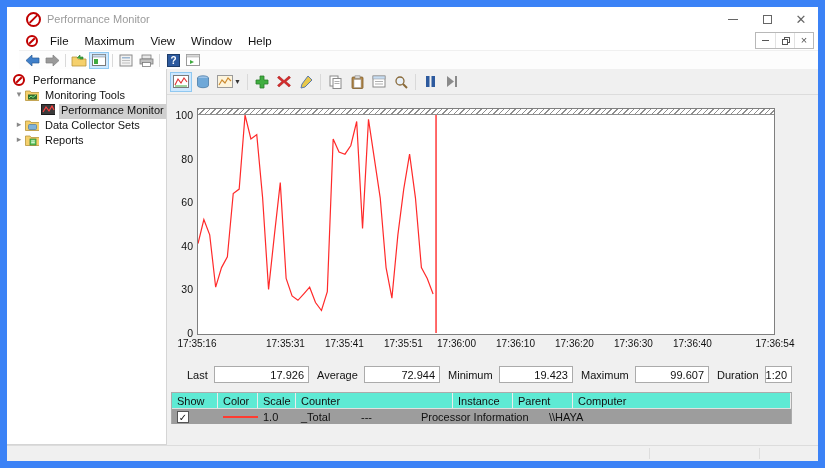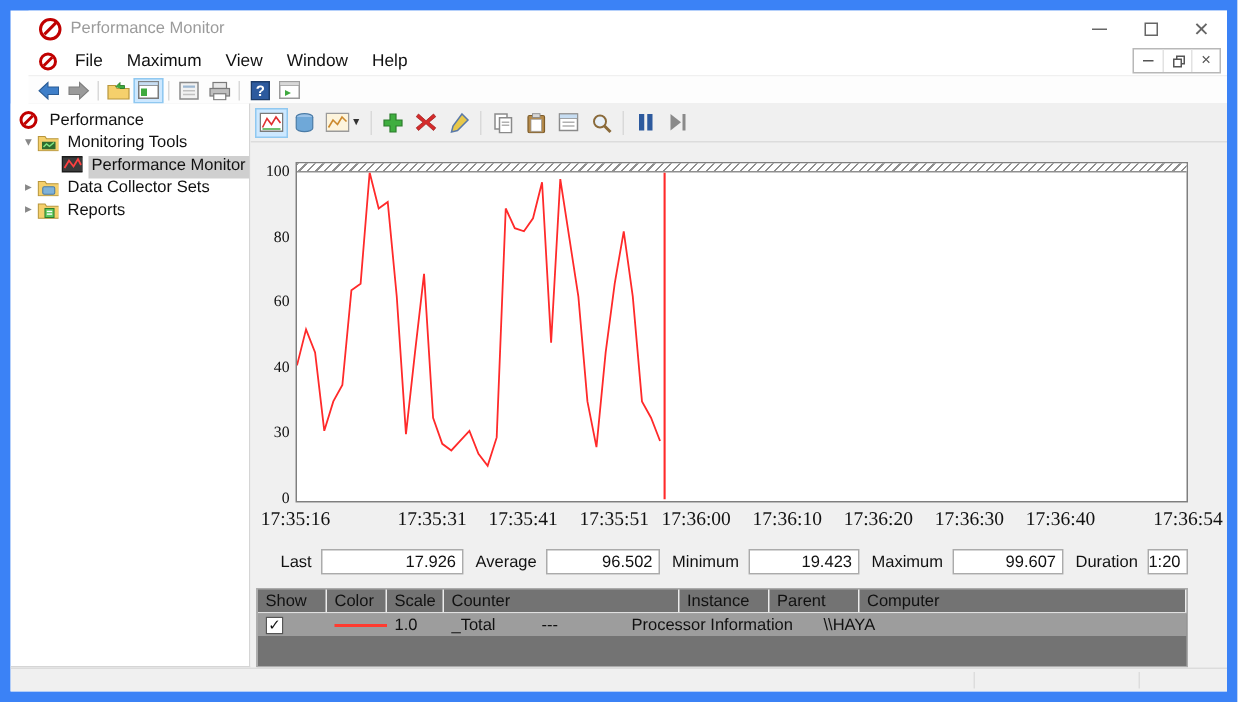--- a/index.html
+++ b/index.html
@@ -50,37 +50,37 @@
   .tree-label { padding:0 2px; }
   .tree-label.selected { background:#cfcfcf; }
 
   
   .right-pane { flex:1; background:#f0f0f0; position:relative; overflow:hidden; }
   .pf-toolbar { height:26px; display:flex; align-items:center; padding-left:3px; border-bottom:1px solid #dcdcdc; background:#f0f0f0; }
   .pf-toolbar .tb { width:22px; height:20px; }
   .pf-toolbar .tb-sep { height:16px; }
 
   
-  .chart-wrap { position:relative; margin:13px 26px 0 30px;font-family:Liberation Serif, serif; }
+  .chart-wrap { position:relative; margin:13px 43px 0 30px; }
   .plot { position:relative; border:1px solid #7f7f7f; background:#fff; height:227px; }
   .hatch { height:6px; background:repeating-linear-gradient(135deg,#8f8f8f 0 1px,#ffffff 1px 4px); border-bottom:1px solid #8f8f8f; }
   .plot-area { position:relative; height:218px; }
   .plot-area svg { position:absolute; inset:0; width:100%; height:100%; }
   .y-labels { position:absolute; left:-30px; top:0; width:26px; height:227px; }
   .y-labels span { position:absolute; right:0; font-size:10.5px; color:#111; }
-  .x-labels { position:relative; height:18px; margin-top:3px; font-size:13px; color:#111; }
+  .x-labels { position:relative; height:18px; margin-top:3px; font-size:10px; color:#111; }
   .x-labels span { position:absolute; transform:translateX(-50%); white-space:nowrap; }
 
   
   .stats { display:flex; align-items:center; margin:10px 26px 0 20px; font-size:11px; color:#111; }
   .stat-label { text-align:right; margin-right:6px; white-space:nowrap; }
   .stat-box { height:17px; background:#fff; border:1px solid #ababab; font-size:11px; display:flex; align-items:center; justify-content:flex-end; padding-right:4px; }
 
   
-  .legend { margin:9px 26px 0 4px; background:#737373; border:1px solid #ababab; height:53px; font-size:11px; color:#111; }
+  .legend { margin:9px 26px 0 4px; background:#5eead4; border:1px solid #ababab; height:32px; font-size:11px; color:#111; }
   .lg-row { display:flex; height:16px; align-items:center; }
   .lg-head { border-bottom:1px solid #e0e0e0; }
   .lg-cell { height:100%; display:flex; align-items:center; padding-left:5px; border-right:1px solid #ececec; overflow:hidden; white-space:nowrap; }
   .lg-data { background:#9d9d9d; height:15px; }
   .lg-data .lg-cell { border-right:none; }
   .c0{width:46px;} .c1{width:40px;} .c2{width:38px;} .c3{width:157px;} .c4{width:60px;} .c5{width:60px;} .c6{width:128px;} .c7{flex:1;text-align:right;}
   .chk { width:12px; height:12px; background:#fff; border:1px solid #555; font-size:10px; line-height:11px; text-align:center; color:#111; }
   .swatch { width:38px; height:2px; background:#ff3b30; }
 
   
@@ -343,21 +343,21 @@
             <span style="left: 75.5102%;">17:36:30</span>
             <span style="left: 85.7143%;">17:36:40</span>
             <span style="left: 100%;">17:36:54</span>
           </div>
       </div>
 
       <div class="stats">
         <span class="stat-label">Last</span>
         <div class="stat-box" style="width:100px">17.926</div>
         <span class="stat-label" style="margin-left:8px">Average</span>
-        <div class="stat-box" style="width:80px">96.502</div>
+        <div class="stat-box" style="width:80px">72.944</div>
         <span class="stat-label" style="margin-left:8px">Minimum</span>
         <div class="stat-box" style="width:78px">19.423</div>
         <span class="stat-label" style="margin-left:8px">Maximum</span>
         <div class="stat-box" style="width:78px">99.607</div>
         <span class="stat-label" style="margin-left:8px">Duration</span>
         <div class="stat-box" style="width:73px; flex:1">1:20</div>
       </div>
 
       <div class="legend">
         <div class="lg-row lg-head">

